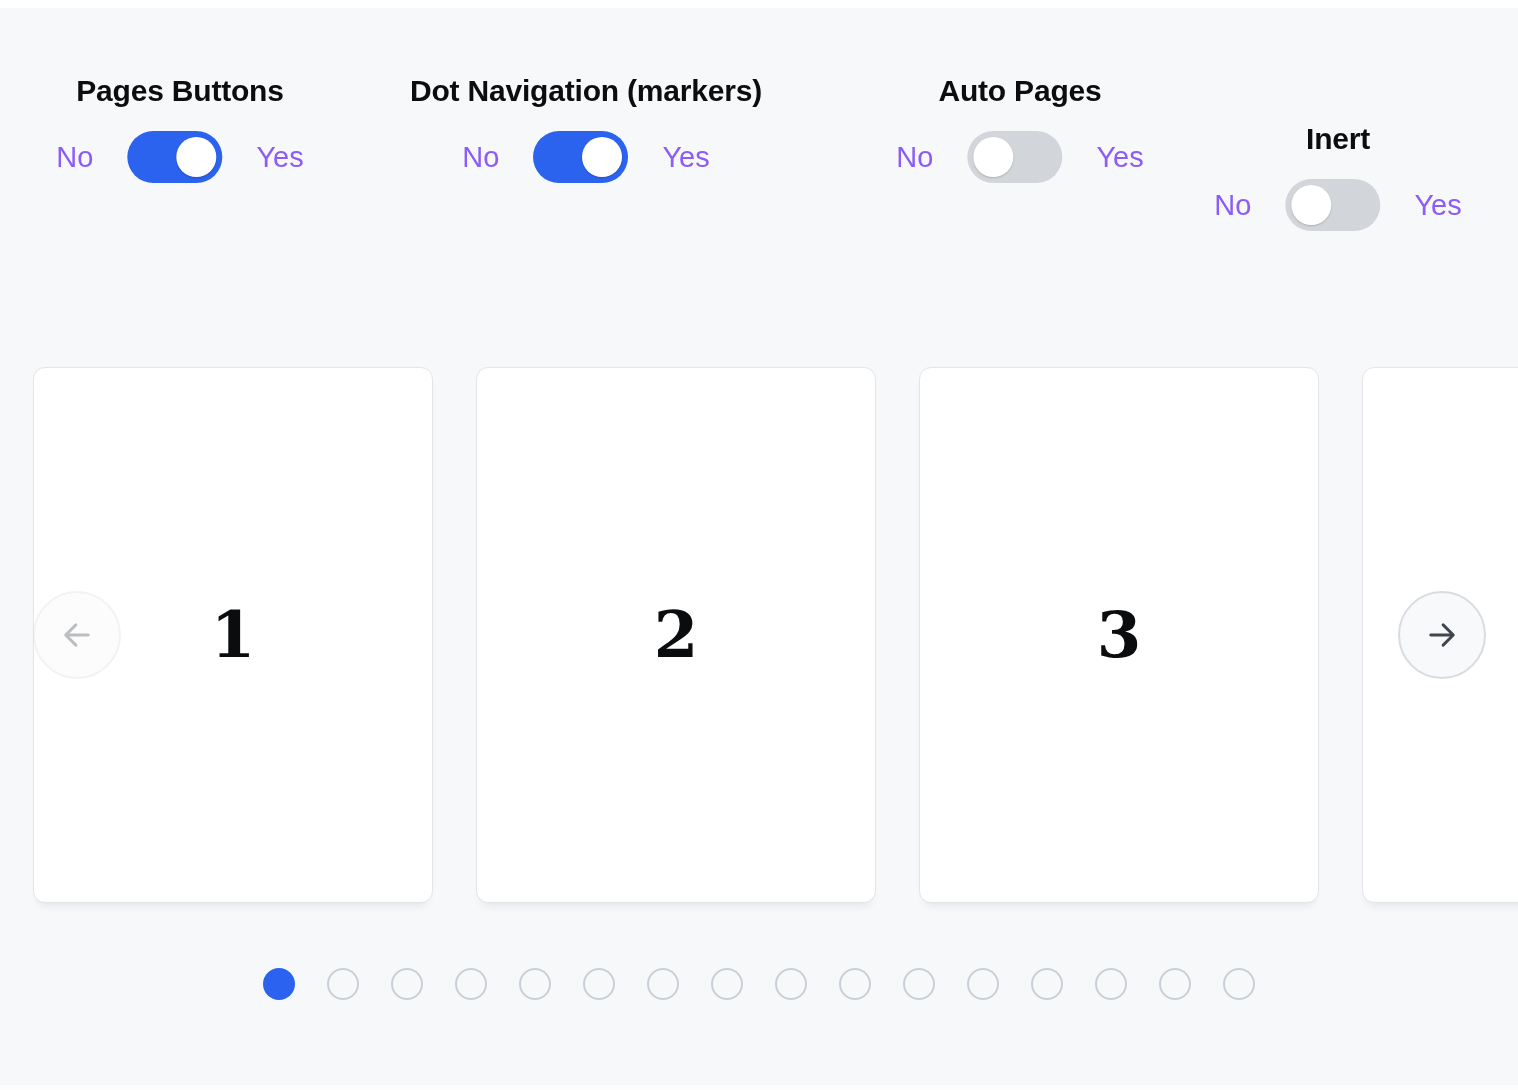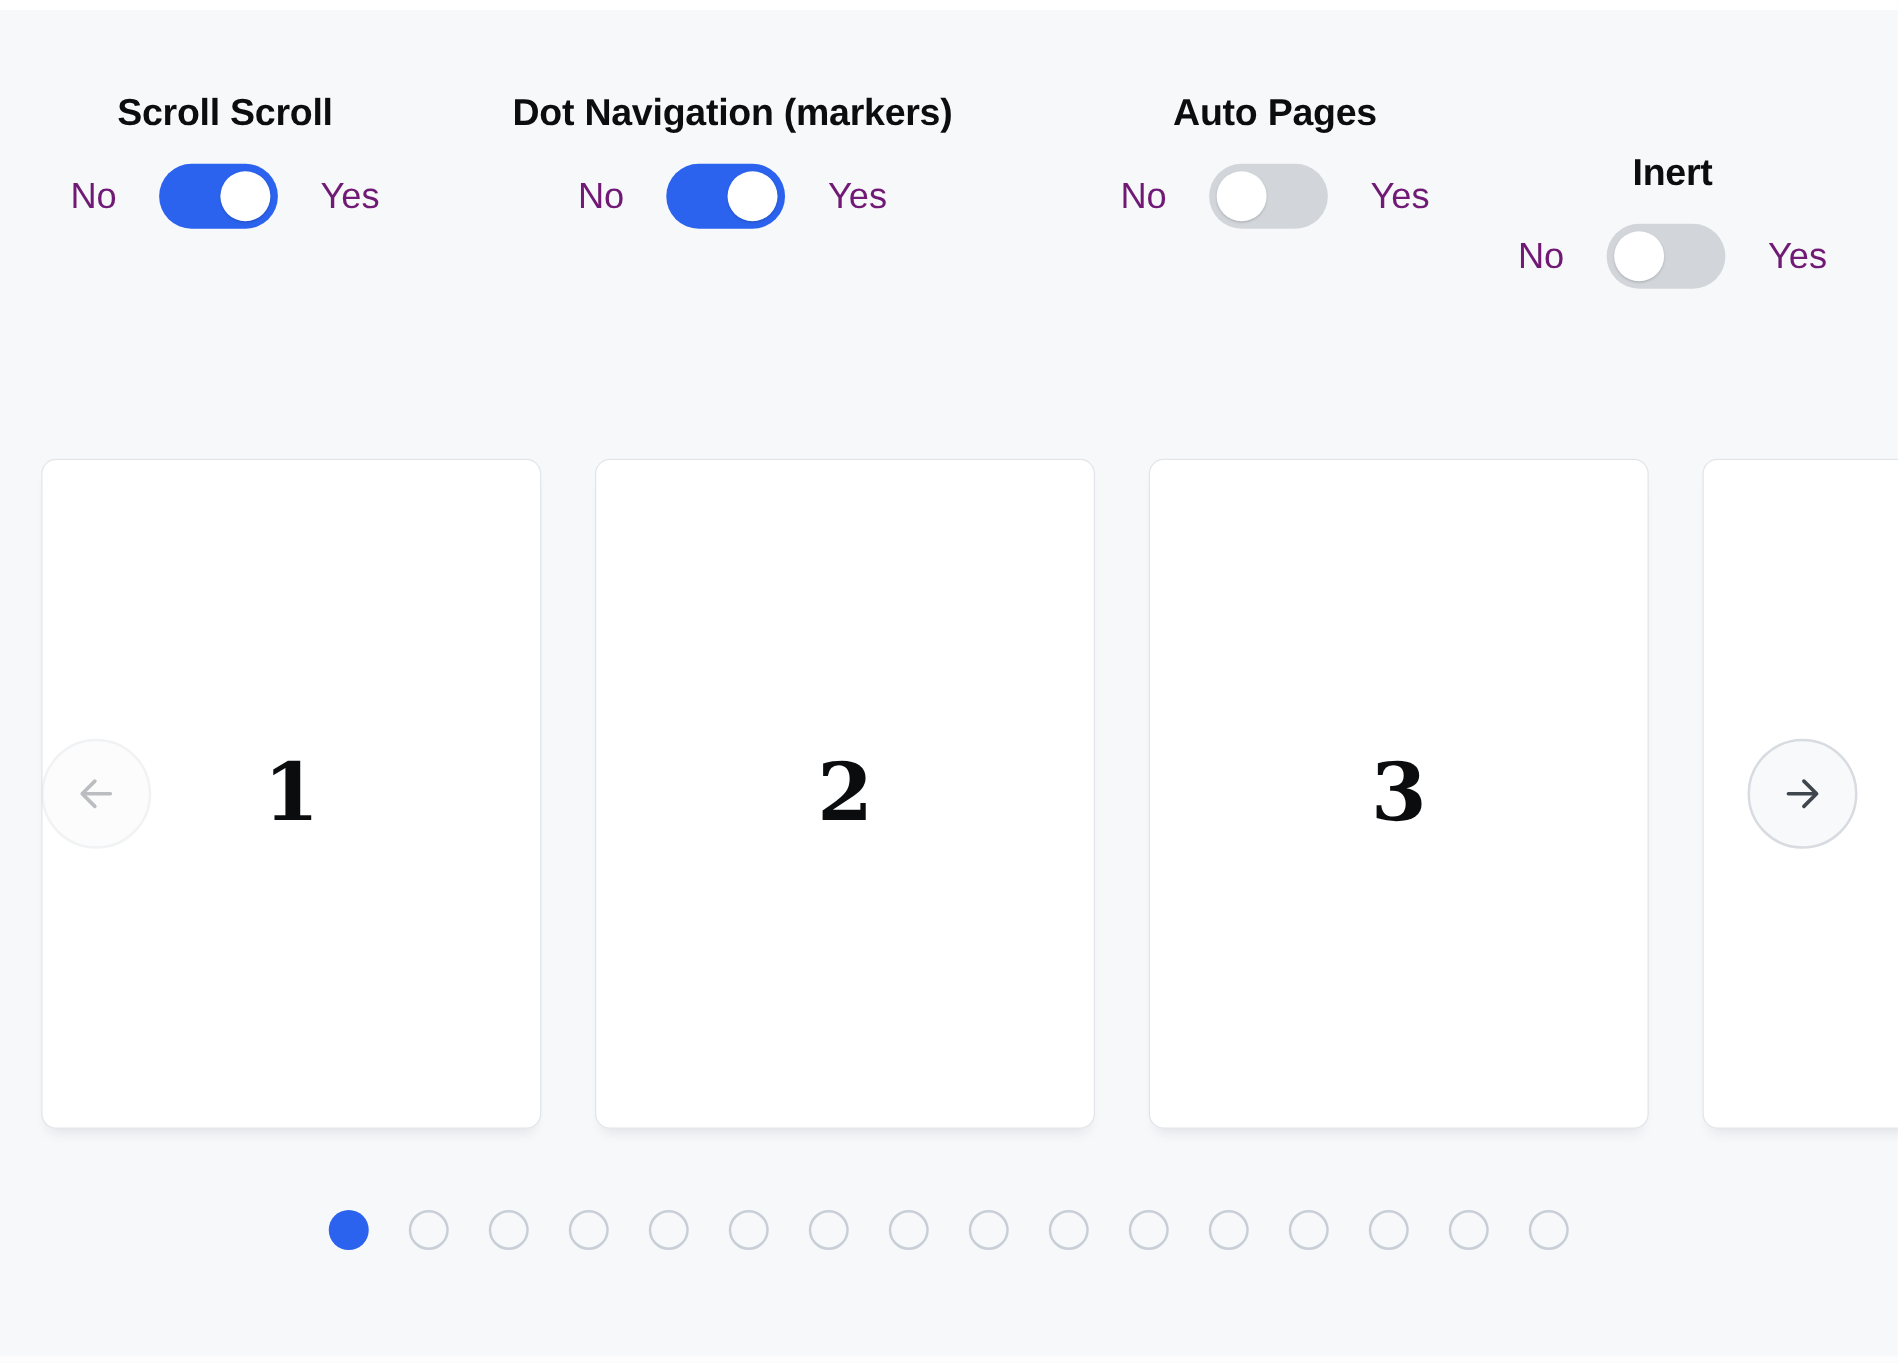--- a/index.html
+++ b/index.html
@@ -49,21 +49,21 @@
   }
   .control-row {
     margin-top: 22px;
     display: flex;
     align-items: center;
     gap: 34px;
     height: 52px;
   }
   .option-label {
     font-size: 29px;
-    color: #701a75;
+    color: #8b5cf6;
     line-height: 52px;
   }
   .toggle {
     position: relative;
     width: 95px;
     height: 52px;
     border-radius: 26px;
     border: none;
     padding: 0;
     background: #d2d6db;
@@ -151,21 +151,21 @@
     border: none;
     background: var(--accent, #2b63ee);
   }
 </style>
 </head>
 <body>
 
 <div class="stage">
 
   <div class="control-group g0">
-    <div class="control-title">Scroll Scroll</div>
+    <div class="control-title">Pages Buttons</div>
     <div class="control-row">
       <span class="option-label">No</span>
       <button type="button" class="toggle on">
         <span class="knob"></span>
       </button>
       <span class="option-label">Yes</span>
     </div>
   </div>
 
   <div class="control-group g1">

